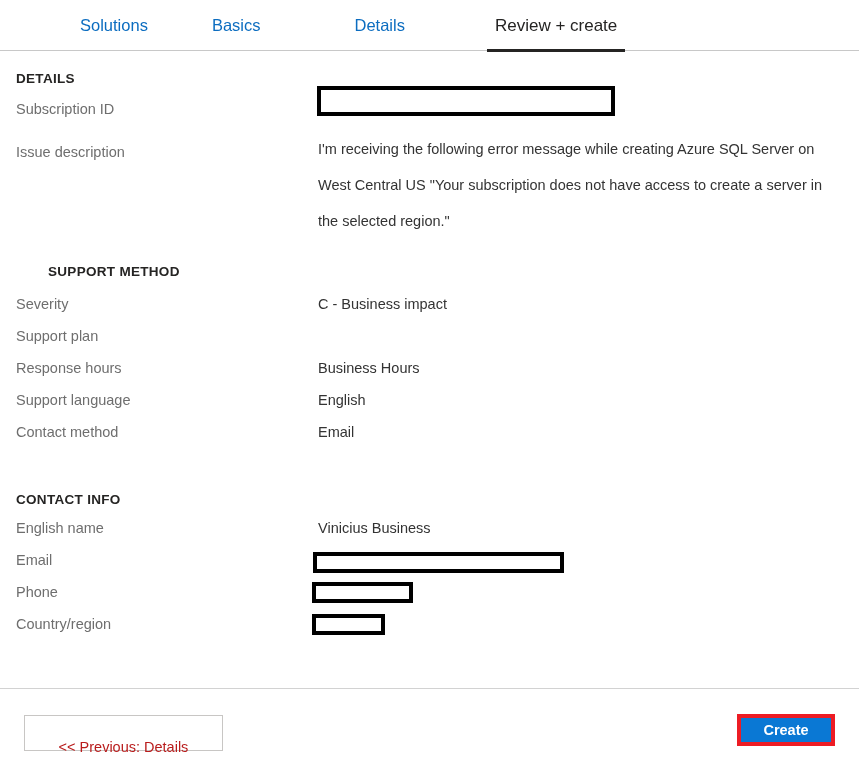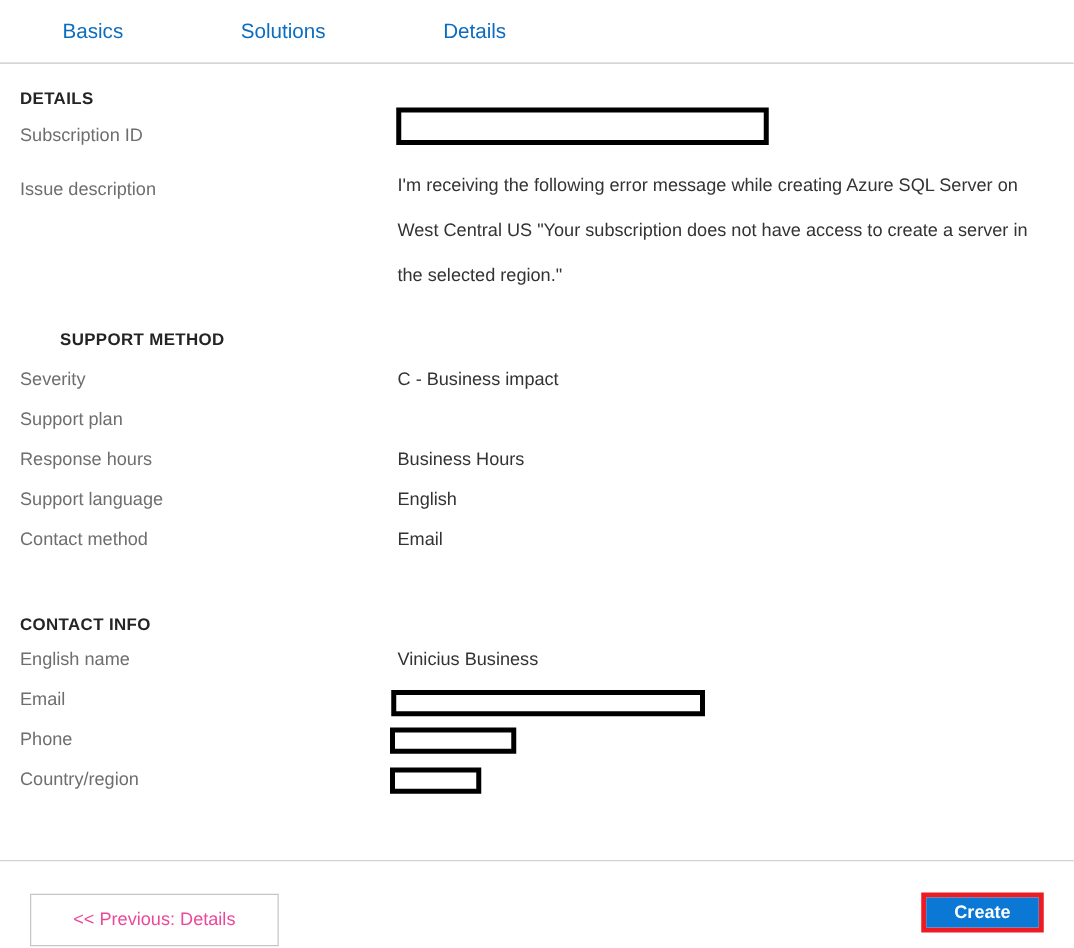--- a/index.html
+++ b/index.html
@@ -108,30 +108,30 @@
     top: 688px;
     height: 70px;
     border-top: 1px solid #d2d2d2;
     background: #ffffff;
   }
   .btn-previous {
     position: absolute;
     left: 24px;
     top: 26px;
     width: 199px;
-    height: 42px;
+    height: 27px;
     border: 1px solid #c8c6c4;
     background: #ffffff;
-    color: #ec4899;
+    color: #b91c1c;
     font-family: "Liberation Sans", sans-serif;
     font-size: 14.5px;
     line-height: 29px;
     text-align: center;
     cursor: pointer;
-    padding: 4px;
+    padding: 17px;
   }
   .create-wrap {
     position: absolute;
     left: 737px;
     top: 714px;
     width: 98px;
     height: 32px;
     border: 4px solid #ed1c24;
     padding: 0;
   }
@@ -145,29 +145,32 @@
     font-size: 14.5px;
     font-weight: bold;
     cursor: pointer;
     padding: 0;
   }
 </style>
 </head>
 <body>
 
 <div class="tabstrip">
+  <div class="tab tab-solutions">
+    <span>Solutions</span>
+  </div>
   <div class="tab tab-basics">
     <span>Basics</span>
   </div>
-  <div class="tab tab-solutions">
-    <span>Solutions</span>
-  </div>
   <div class="tab tab-details">
     <span>Details</span>
   </div>
+  <div class="tab tab-review active">
+    <span>Review + create</span>
+  </div>
 </div>
 
 <div class="content">
 
   <div class="section-title" style="top:20px;">DETAILS</div>
 
   <div class="row-label" style="top:50px;">Subscription ID</div>
   <div class="redaction" style="left:317px; top:35px; width:298px; height:30px;"></div>
 
   <div class="row-label" style="top:93px;">Issue description</div>

